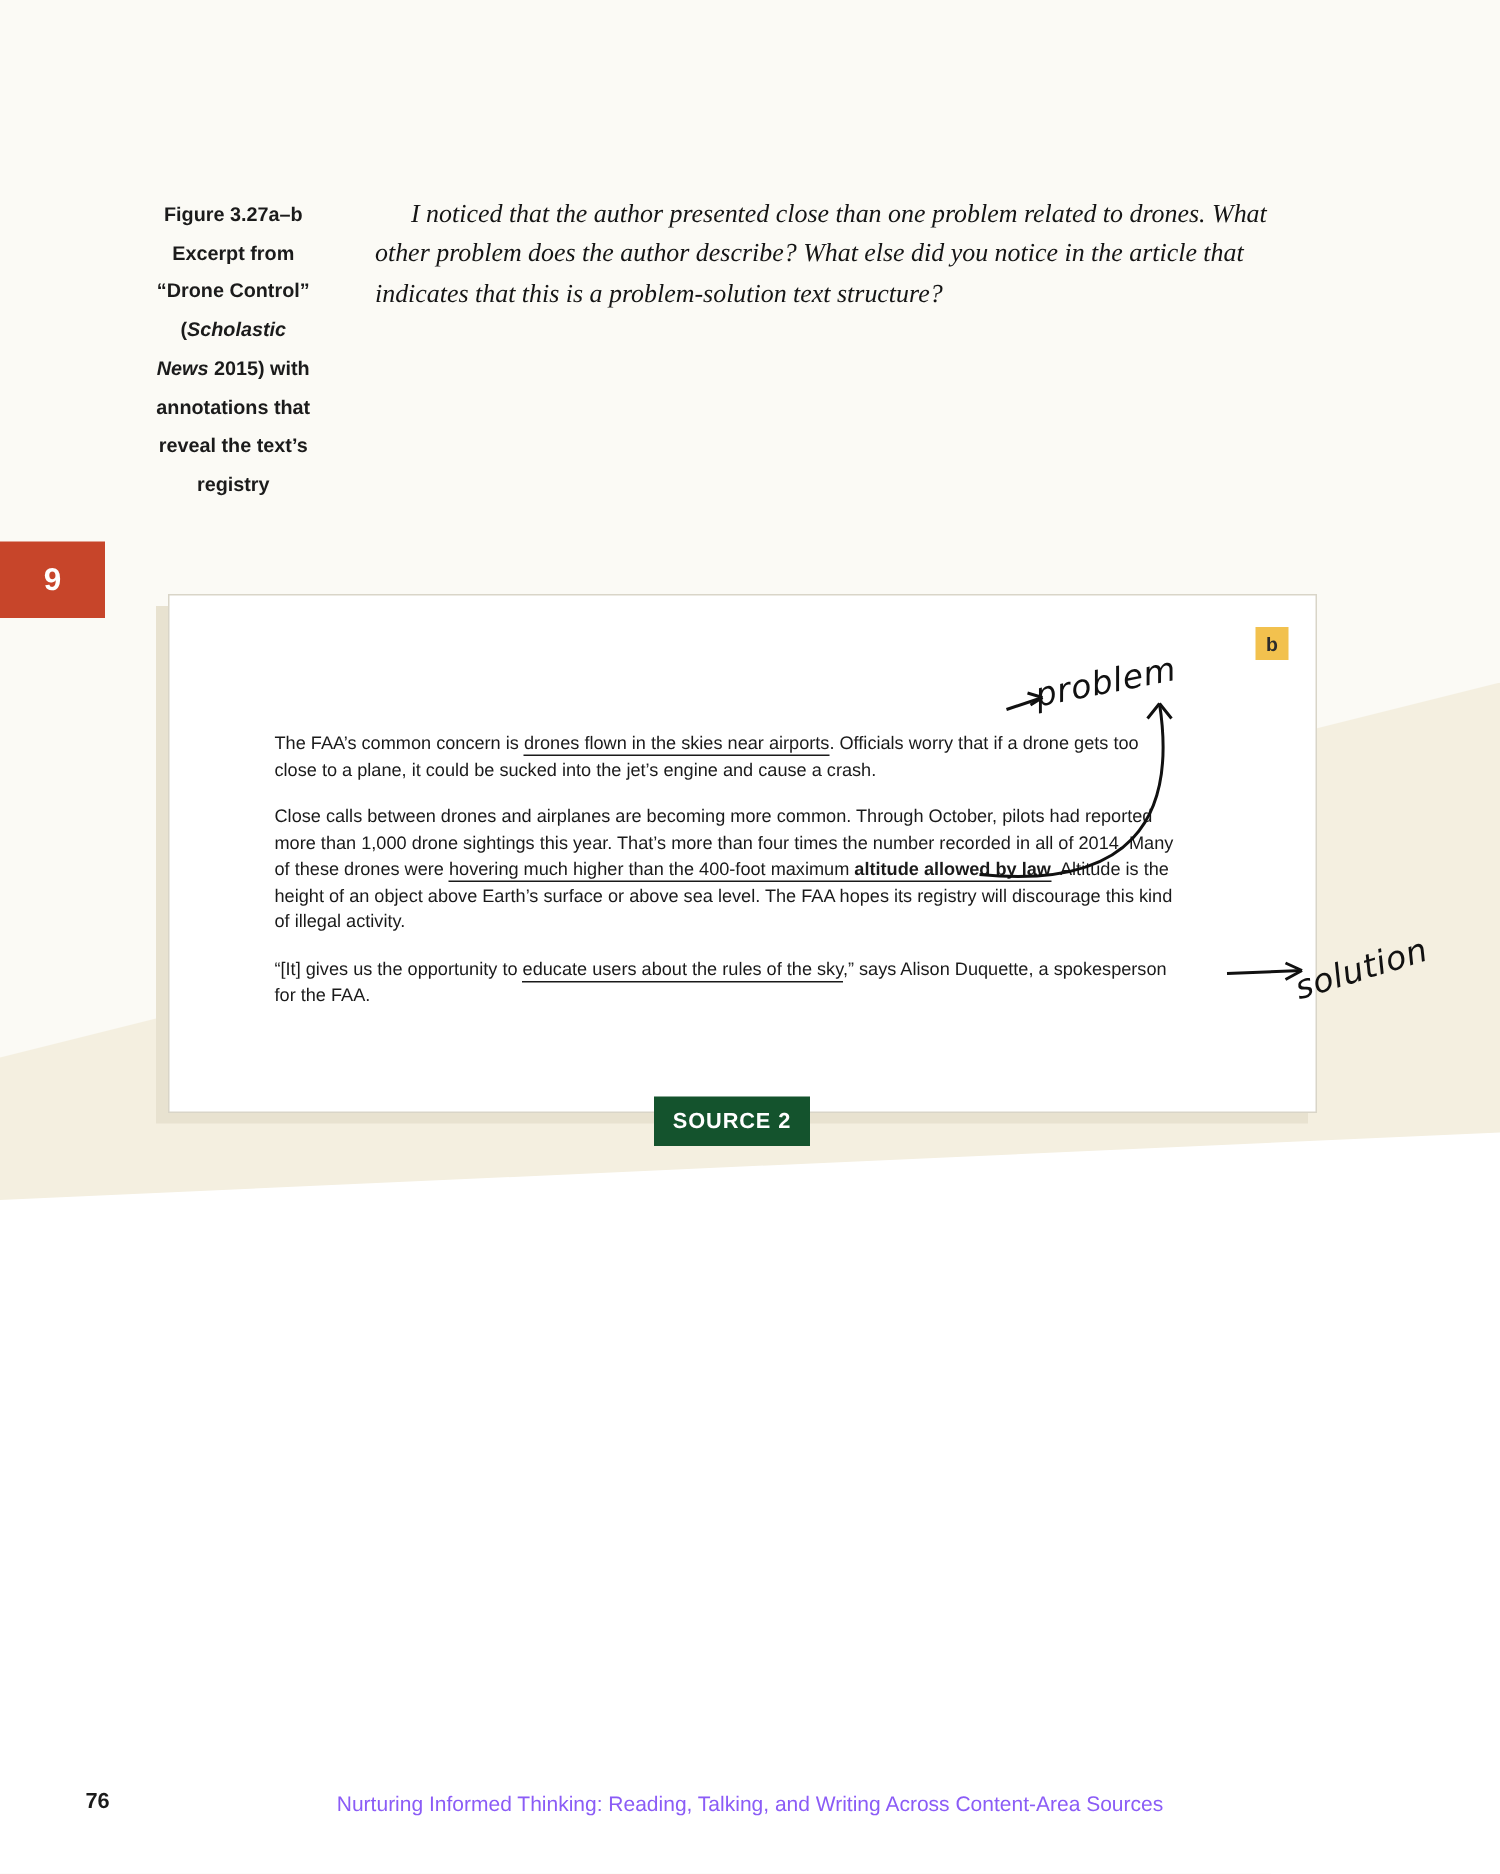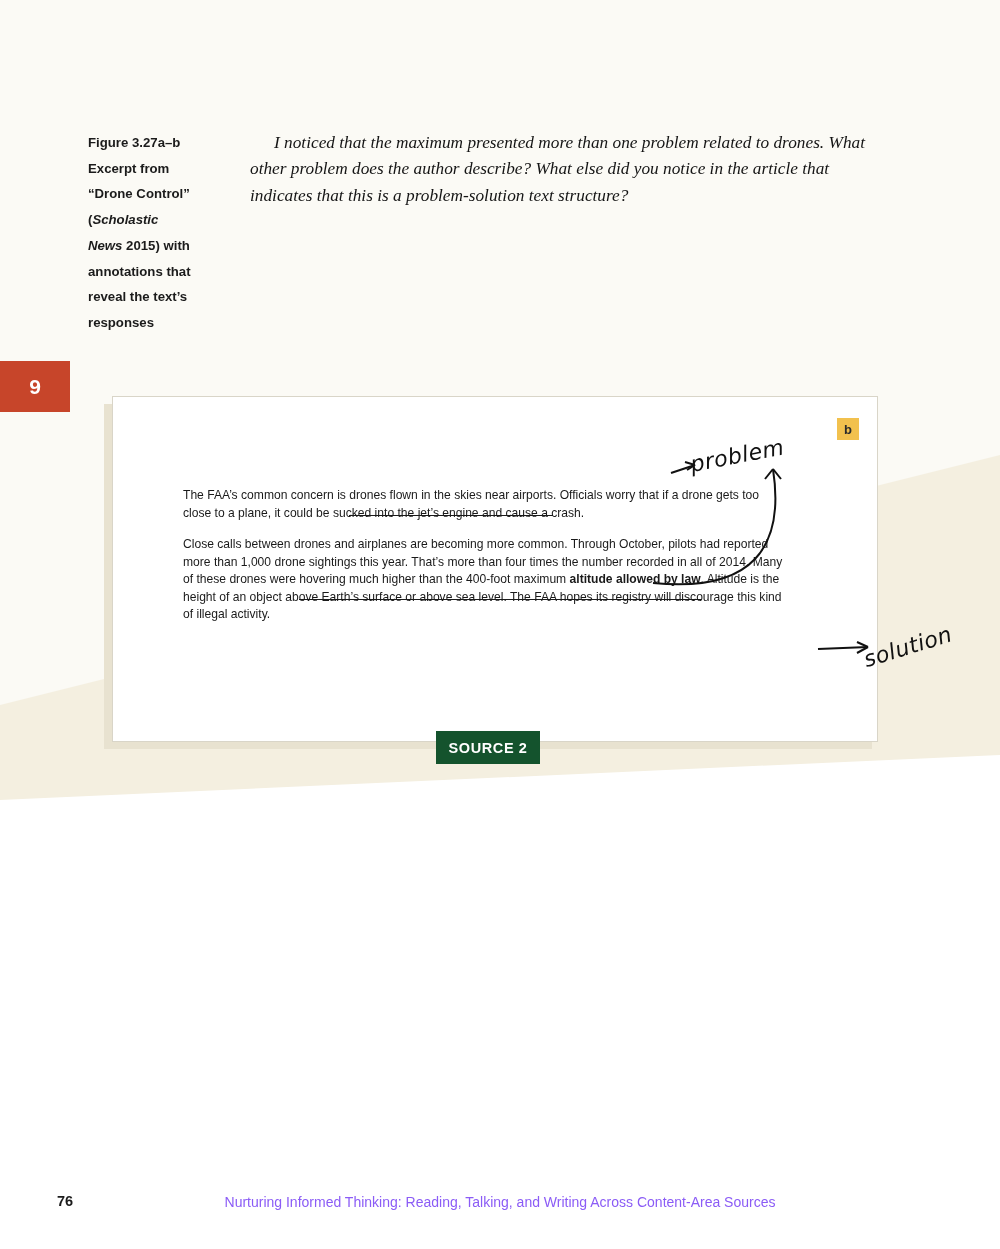--- a/index.html
+++ b/index.html
@@ -60,20 +60,21 @@
     position: absolute;
     left: 88px;
     top: 130px;
     width: 135px;
     font-family: "Liberation Sans", sans-serif;
     font-size: 13.2px;
     font-weight: bold;
     line-height: 1.95;
     color: #1b1b1b;
     z-index: 2;
+    text-align: center;
   }
   .fig-caption .ital {
     font-style: italic;
   }
 
   
   .body-text {
     position: absolute;
     left: 250px;
     top: 130px;
@@ -139,21 +140,21 @@
     font-family: "Liberation Sans", sans-serif;
     font-size: 12.1px;
     line-height: 1.45;
     color: #1a1a1a;
   }
   .excerpt p {
     margin: 0 0 14px 0;
   }
   .excerpt .u {
     border-bottom: 1.3px solid #1a1a1a;
-    padding-bottom: 13px;
+    padding-bottom: 1px;
   }
   .excerpt .b {
     font-weight: bold;
   }
   .excerpt .src-ital {
     font-style: italic;
     color: #2a3f8f;
   }
   .excerpt .src-reg {
     color: #2a3f8f;
@@ -248,39 +249,40 @@
 </div>
 
 <div class="fig-caption">
   <div>Figure 3.27a–b</div>
   <div>Excerpt from</div>
   <div>“Drone Control”</div>
   <div><span>(</span><span class="ital">Scholastic</span></div>
   <div><span class="ital">News</span><span> 2015) with</span></div>
   <div>annotations that</div>
   <div>reveal the text’s</div>
-  <div>responses</div>
+  <div>registry</div>
 </div>
 
 <div class="body-text">
-  <p class="para-italic">I noticed that the maximum presented more than one problem related to drones. What other problem does the author describe? What else did you notice in the article that indicates that this is a problem-solution text structure?</p>
+  <p class="para-italic">I noticed that the author presented close than one problem related to drones. What other problem does the author describe? What else did you notice in the article that indicates that this is a problem-solution text structure?</p>
 </div>
 
 <div class="figure-shadow"></div>
 
 <div class="figure-panel">
   <div class="panel-badge">
     <span>b</span>
   </div>
 
   <div class="excerpt">
     <p><span>The FAA’s common concern is </span><span class="u">drones flown in the skies near airports</span><span>. Officials worry that if a drone gets too close to a plane, it could be sucked into the jet’s engine and cause a crash.</span></p>
 
     <p><span>Close calls between drones and airplanes are becoming more common. Through October, pilots had reported more than 1,000 drone sightings this year. That’s more than four times the number recorded in all of 2014. Many of these drones were </span><span class="u">hovering much higher than the 400-foot maximum </span><span class="u b">altitude allowed by law</span><span>. Altitude is the height of an object above Earth’s surface or above sea level. The FAA hopes its registry will discourage this kind of illegal activity.</span></p>
 
+    <p><span>“[It] gives us the opportunity to </span><span class="u">educate users about the rules of the sky</span><span>,” says Alison Duquette, a spokesperson for the FAA.</span></p>
 
   </div>
 
   <svg class="arrow-svg" viewBox="0 0 764 344">
 
     <path d="M558 76 L582 68" stroke="#111" stroke-width="2" fill="none"></path>
     <path d="M582 68 L572 65 M582 68 L574 73" stroke="#111" stroke-width="2" fill="none"></path>
 
     <path d="M540 186 C 640 196, 672 150, 660 72" stroke="#111" stroke-width="2" fill="none"></path>
     <path d="M660 72 L652 82 M660 72 L668 82" stroke="#111" stroke-width="2" fill="none"></path>

